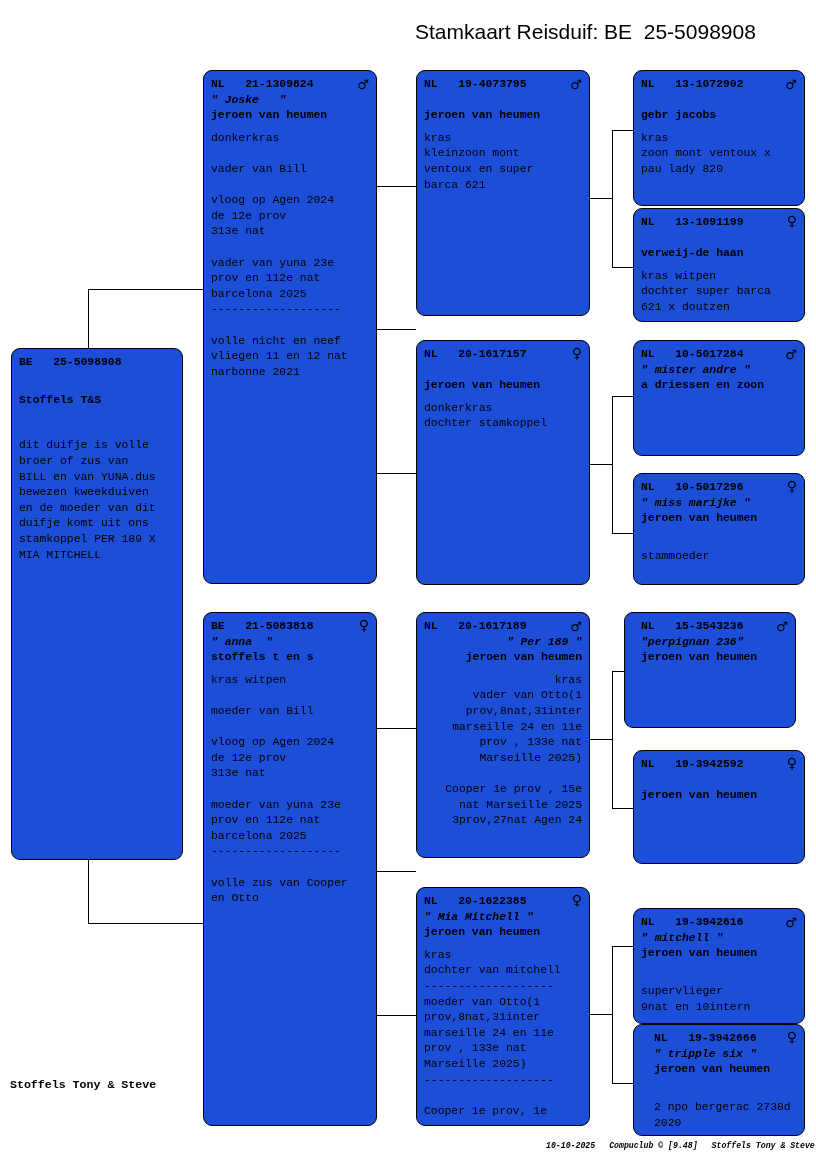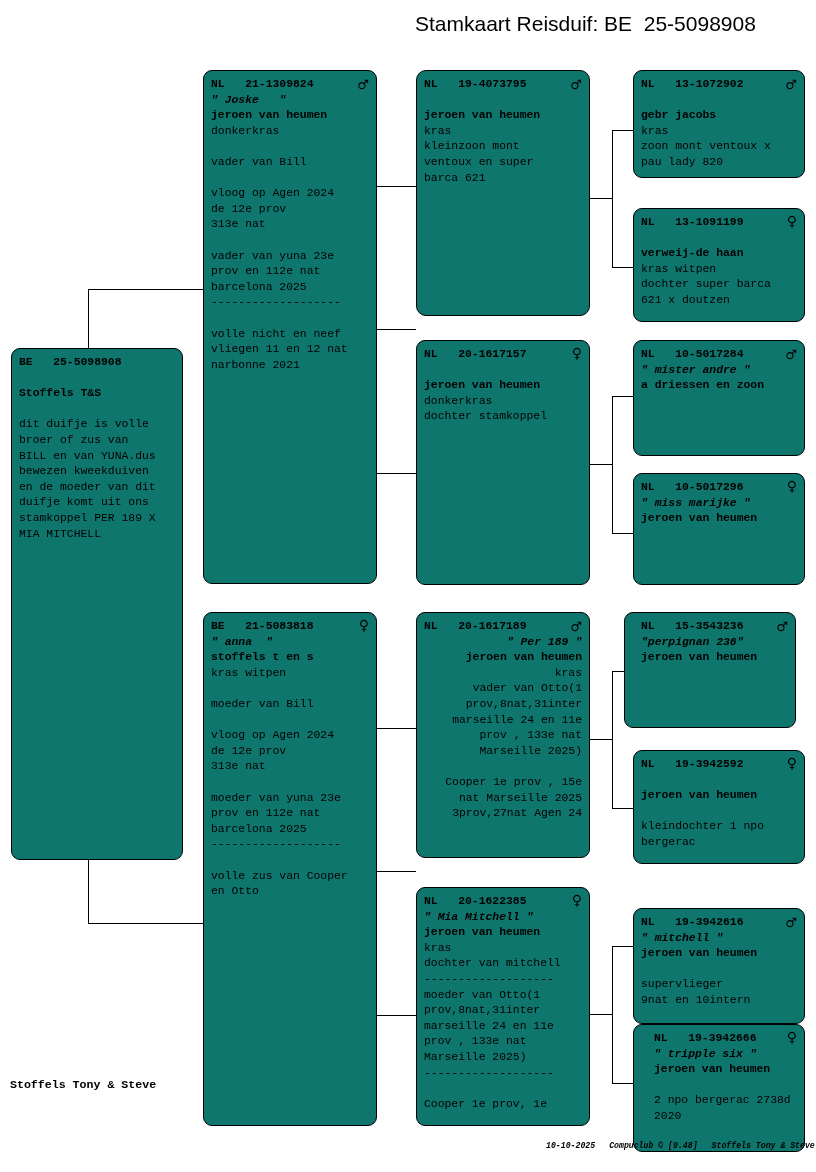--- a/index.html
+++ b/index.html
@@ -9,28 +9,28 @@
     font-family:"Liberation Mono","DejaVu Sans Mono",monospace;
     color:#000000;
   }
   .page{position:absolute;left:0;top:0;width:816px;height:1172px;}
 
   
   .title{
     position:absolute;
     font-family:"Liberation Sans","DejaVu Sans",sans-serif;
     font-size:21px;font-weight:400;color:#000;
-    white-space:pre;letter-spacing:0px;
+    white-space:pre;letter-spacing:0px;margin-top:8px;
   }
 
   
   .card{
     position:absolute;box-sizing:border-box;
     border:1.3px solid #000;border-radius:9px;
-    background:#0f766e;
+    background:#1d4ed8;
     padding:6px 7px 4px 7px;
     overflow:hidden;
   }
   .card-head{
     display:flex;align-items:flex-start;justify-content:space-between;
     font-size:11.4px;line-height:15.6px;white-space:pre;
   }
   .ring{font-weight:bold;letter-spacing:0px;}
   .sex{
     font-family:"DejaVu Sans",sans-serif;
@@ -41,20 +41,21 @@
   .nickname{
     font-size:11.4px;line-height:15.6px;white-space:pre;
     font-style:italic;font-weight:bold;
   }
   .breeder{
     font-size:11.4px;line-height:15.6px;white-space:pre;font-weight:bold;
   }
   .lines{
     font-size:11.4px;line-height:15.6px;white-space:pre-wrap;
     font-weight:400;
+    margin-top:7px;
   }
 
   
   .conn{position:absolute;background:#000;}
   .conn.h{height:1.3px;}
   .conn.v{width:1.3px;}
 
   
   .owner{position:absolute;white-space:pre;}
   .owner .owner-name{
@@ -169,21 +170,21 @@
 
 moeder van yuna 23e
 prov en 112e nat
 barcelona 2025
 -------------------
 
 volle zus van Cooper
 en Otto</div>
   </div>
 
-  <div class="card" style="left:416px;top:70px;width:174px;height:246px;border-radius:10px;">
+  <div class="card" style="left:416px;top:70px;width:174px;height:246px;">
     <div class="card-head">
       <span class="ring">NL   19-4073795</span>
       <span class="sex">♂</span>
     </div>
     <div class="nickname">&nbsp;</div>
     <div class="breeder">jeroen van heumen</div>
     <div class="lines">kras
 kleinzoon mont
 ventoux en super
 barca 621</div>
@@ -232,21 +233,21 @@
 moeder van Otto(1
 prov,8nat,31inter
 marseille 24 en 11e
 prov , 133e nat
 Marseille 2025)
 -------------------
 
 Cooper 1e prov, 1e</div>
   </div>
 
-  <div class="card" style="left:633px;top:70px;width:172px;height:108px;">
+  <div class="card" style="left:633px;top:70px;width:172px;height:136px;">
     <div class="card-head">
       <span class="ring">NL   13-1072902</span>
       <span class="sex">♂</span>
     </div>
     <div class="nickname">&nbsp;</div>
     <div class="breeder">gebr jacobs</div>
     <div class="lines">kras
 zoon mont ventoux x
 pau lady 820</div>
   </div>
@@ -273,57 +274,56 @@
     <div class="lines"></div>
   </div>
 
   <div class="card" style="left:633px;top:473px;width:172px;height:112px;">
     <div class="card-head">
       <span class="ring">NL   10-5017296</span>
       <span class="sex female">♀</span>
     </div>
     <div class="nickname">" miss marijke "</div>
     <div class="breeder">jeroen van heumen</div>
+    <div class="lines">
+stammoeder</div>
   </div>
 
   <div class="card" style="left:624px;top:612px;width:172px;height:116px;padding-left:16px;">
     <div class="card-head">
       <span class="ring">NL   15-3543236</span>
       <span class="sex">♂</span>
     </div>
     <div class="nickname">"perpignan 236"</div>
     <div class="breeder">jeroen van heumen</div>
     <div class="lines"></div>
   </div>
 
   <div class="card" style="left:633px;top:750px;width:172px;height:114px;">
     <div class="card-head">
       <span class="ring">NL   19-3942592</span>
       <span class="sex female">♀</span>
     </div>
     <div class="nickname">&nbsp;</div>
     <div class="breeder">jeroen van heumen</div>
-    <div class="lines">
-kleindochter 1 npo
-bergerac</div>
   </div>
 
   <div class="card" style="left:633px;top:908px;width:172px;height:116px;">
     <div class="card-head">
       <span class="ring">NL   19-3942616</span>
       <span class="sex">♂</span>
     </div>
     <div class="nickname">" mitchell "</div>
     <div class="breeder">jeroen van heumen</div>
     <div class="lines">
 supervlieger
 9nat en 10intern</div>
   </div>
 
-  <div class="card" style="left:633px;top:1024px;width:172px;height:128px;padding-left:20px;">
+  <div class="card" style="left:633px;top:1024px;width:172px;height:112px;padding-left:20px;">
     <div class="card-head">
       <span class="ring">NL   19-3942666</span>
       <span class="sex female">♀</span>
     </div>
     <div class="nickname">" tripple six "</div>
     <div class="breeder">jeroen van heumen</div>
     <div class="lines">
 2 npo bergerac 2738d
 2020</div>
   </div>

